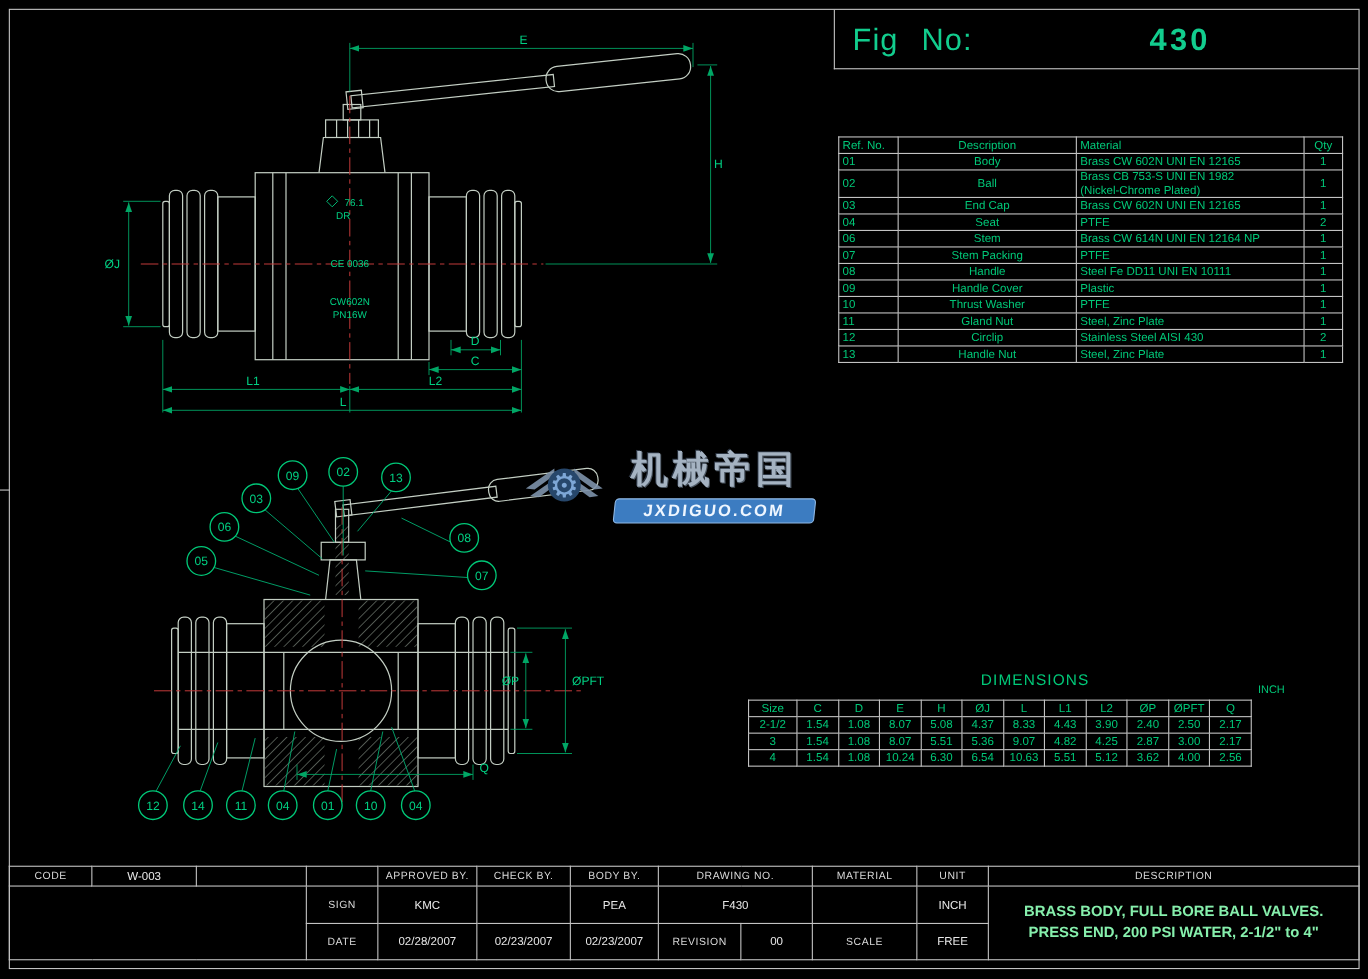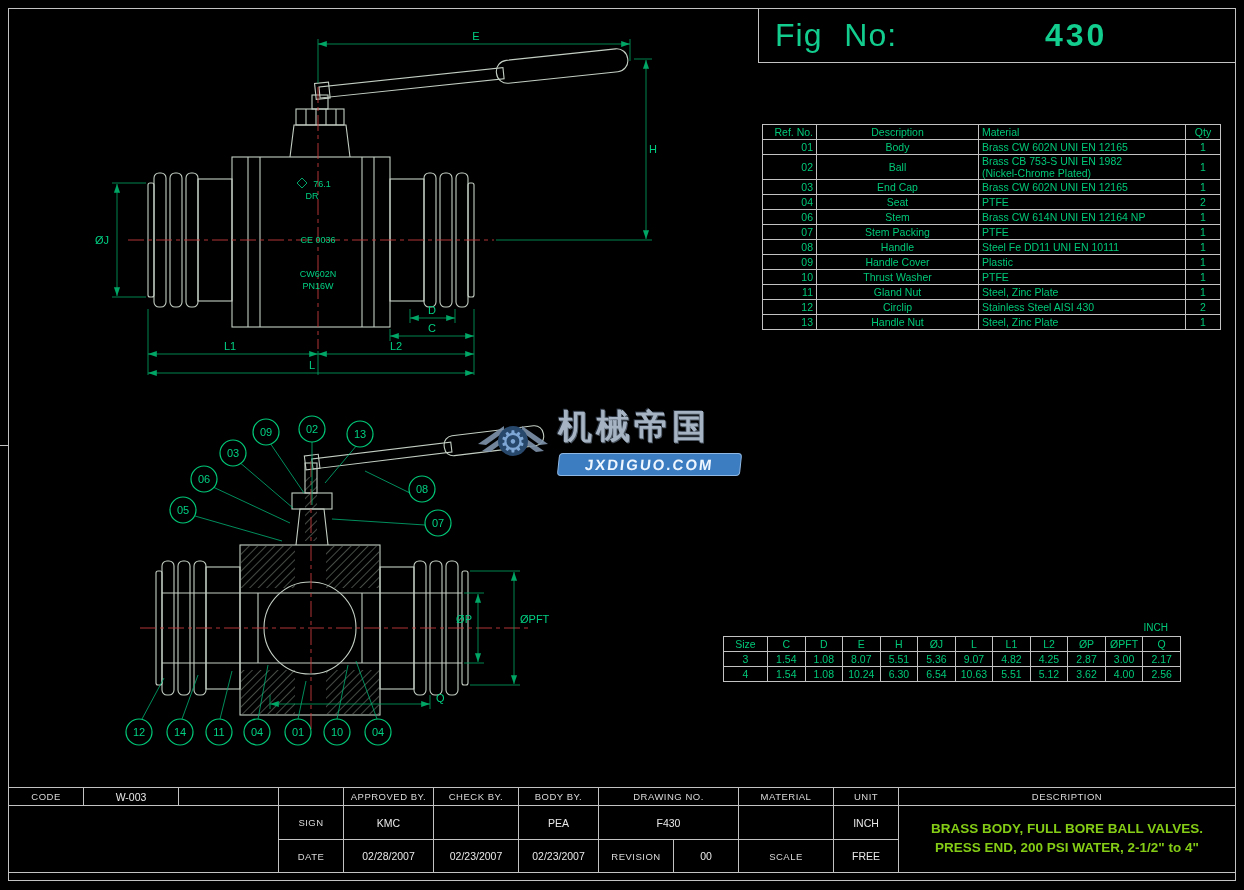--- a/index.html
+++ b/index.html
@@ -4,65 +4,65 @@
 <style>
   html,body{margin:0;padding:0;background:#000;}
   #sheet{position:relative;width:1244px;height:890px;background:#000;overflow:hidden;
          font-family:"Liberation Sans","DejaVu Sans",sans-serif;}
   .border-outer{position:absolute;left:8px;top:8px;width:1226px;height:871px;border:1px solid #c2c2c2;}
   .edge-tick{position:absolute;left:0;top:445px;width:9px;border-top:1px solid #c2c2c2;}
 
   
   .figbox{position:absolute;left:758px;top:9px;width:476px;height:53px;
           border-left:1px solid #c2c2c2;border-bottom:1px solid #c2c2c2;
-          color:#12cd8e;font-size:32px;display:flex;align-items:center;}
+          color:#12cd8e;font-size:28px;display:flex;align-items:center;}
   .fig-label{margin-left:16px;word-spacing:12px;letter-spacing:1px;}
   .fig-value{position:absolute;left:286px;letter-spacing:3px;font-weight:bold;}
 
   
   table.grid{border-collapse:collapse;table-layout:fixed;}
   table.grid td, table.grid th{border:1px solid #c2c2c2;color:#00c878;font-weight:normal;
        font-size:10.5px;padding:0 3px;height:14px;line-height:1.15;white-space:nowrap;
        overflow:hidden;vertical-align:middle;}
   .sec-title{position:absolute;color:#00c878;font-size:14px;letter-spacing:1px;text-align:center;}
 
   .mat-title{left:762px;top:101px;width:458px;}
   .mat-wrap{position:absolute;left:762px;top:124px;}
   .mat-table{width:458px;}
   .mat-table th{text-align:center;}
-  .mat-table .c-ref{text-align:right;}
+  .mat-table .c-ref{text-align:left;}
   .mat-table .c-desc{text-align:center;}
   .mat-table .c-mat{text-align:left;}
   .mat-table .c-qty{text-align:center;}
 
   .dim-title{left:712px;top:610px;width:458px;}
   .dim-inch{position:absolute;left:712px;top:622px;width:456px;text-align:right;color:#00c878;font-size:10px;}
-  .dim-wrap{position:absolute;left:723px;top:636px;}
+  .dim-wrap{position:absolute;left:680px;top:636px;}
   .dim-table{width:458px;}
   .dim-table td,.dim-table th{text-align:center;height:12px;}
 
   
   .tb{position:absolute;left:8px;top:787px;}
   .tb table{border-collapse:collapse;table-layout:fixed;width:1227px;border-radius:13px;}
   .tb td{border:1px solid #c2c2c2;color:#d9d9d9;text-align:center;vertical-align:middle;
          padding:0 2px;white-space:nowrap;overflow:hidden;}
   .tb .lbl{font-size:9.5px;letter-spacing:.5px;}
   .tb .val{font-size:10.5px;color:#e8e8e8;}
-  .tb .desc{color:#84cc16;font-size:13.5px;font-weight:bold;line-height:1.4;}
+  .tb .desc{color:#86efac;font-size:13.5px;font-weight:bold;line-height:1.4;}
 
   
   .dwg{position:absolute;}
   #dwg1{left:90px;top:25px;}
   #dwg2{left:110px;top:413px;}
   svg text{font-family:"Liberation Sans","DejaVu Sans",sans-serif;}
 
   
   .watermark{position:absolute;left:478px;top:404px;display:flex;align-items:center;gap:10px;z-index:5;}
   .wm-cn{font-size:34px;font-weight:bold;color:#a5b3c2;letter-spacing:4px;
-         text-shadow:1px 1px 0 #4d5864, -1px -1px 0 #2a3340;}
+         text-shadow:1px 1px 0 #4d5864, -1px -1px 0 #2a3340;text-align:center;}
   .wm-domain{display:inline-block;background:#3c7cc1;color:#eef6ff;font-weight:bold;
          font-size:15px;letter-spacing:2px;padding:2px 26px;border-radius:4px;
          border:1px solid #8fb8e4;transform:skewX(-6deg);margin-top:3px;}
 </style>
 </head>
 <body>
 
 <div id="sheet">
   <div class="border-outer"></div>
   <div class="edge-tick"></div>
@@ -158,20 +158,21 @@
           <tr>
             <td class="c-ref">13</td>
             <td class="c-desc">Handle Nut</td>
             <td class="c-mat">Steel, Zinc Plate</td>
             <td class="c-qty">1</td>
           </tr>
         </tbody>
     </table>
   </div>
 
+  <div class="sec-title dim-title">DIMENSIONS</div>
   <div class="dim-inch">INCH</div>
   <div class="dim-wrap">
     <table class="grid dim-table">
       <colgroup>
           <col style="width:44px">
           <col>
           <col>
           <col>
           <col>
           <col>
@@ -192,20 +193,34 @@
             <th>ØJ</th>
             <th>L</th>
             <th>L1</th>
             <th>L2</th>
             <th>ØP</th>
             <th>ØPFT</th>
             <th>Q</th>
           </tr>
         </thead>
       <tbody>
+          <tr>
+            <td>2-1/2</td>
+            <td>1.54</td>
+            <td>1.08</td>
+            <td>8.07</td>
+            <td>5.08</td>
+            <td>4.37</td>
+            <td>8.33</td>
+            <td>4.43</td>
+            <td>3.90</td>
+            <td>2.40</td>
+            <td>2.50</td>
+            <td>2.17</td>
+          </tr>
           <tr>
             <td>3</td>
             <td>1.54</td>
             <td>1.08</td>
             <td>8.07</td>
             <td>5.51</td>
             <td>5.36</td>
             <td>9.07</td>
             <td>4.82</td>
             <td>4.25</td>

